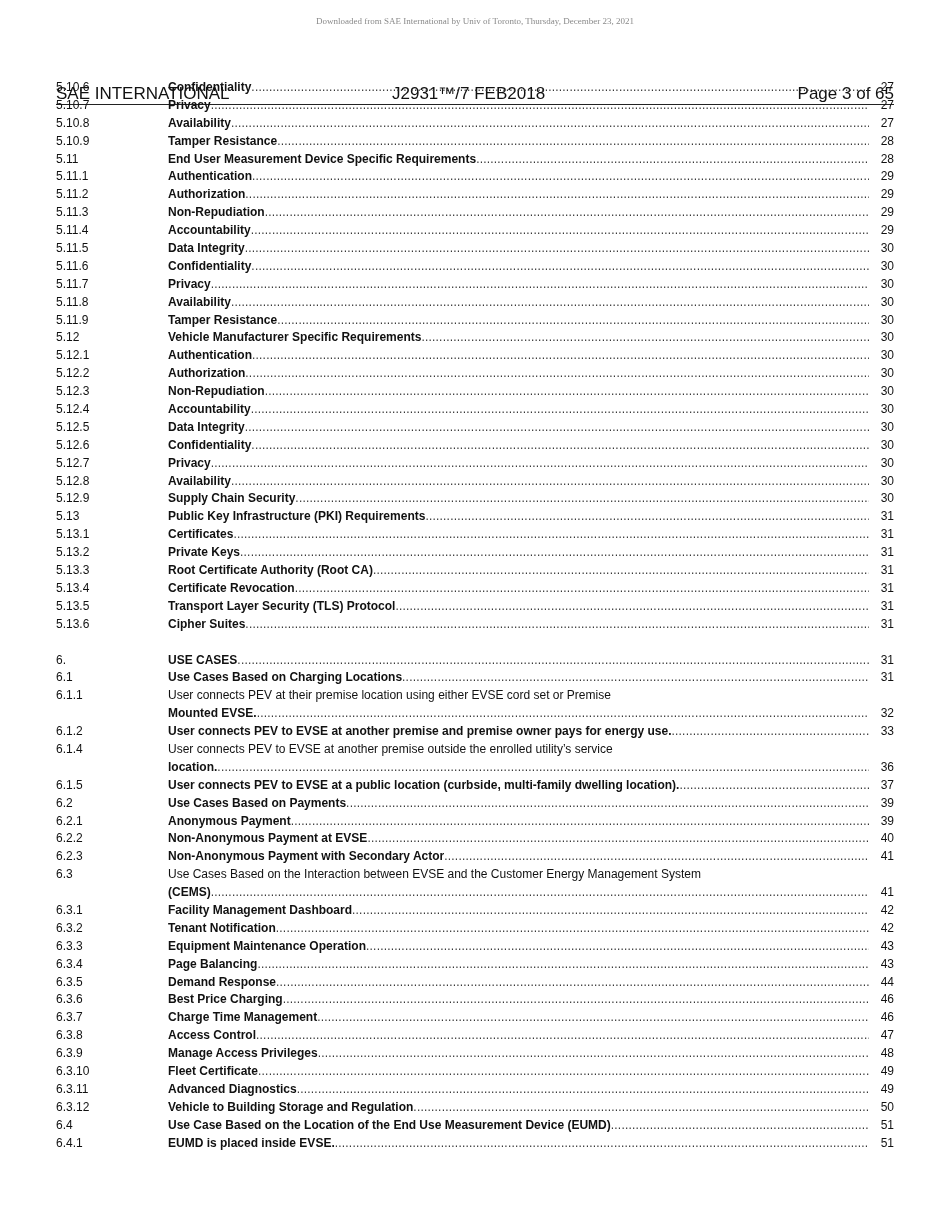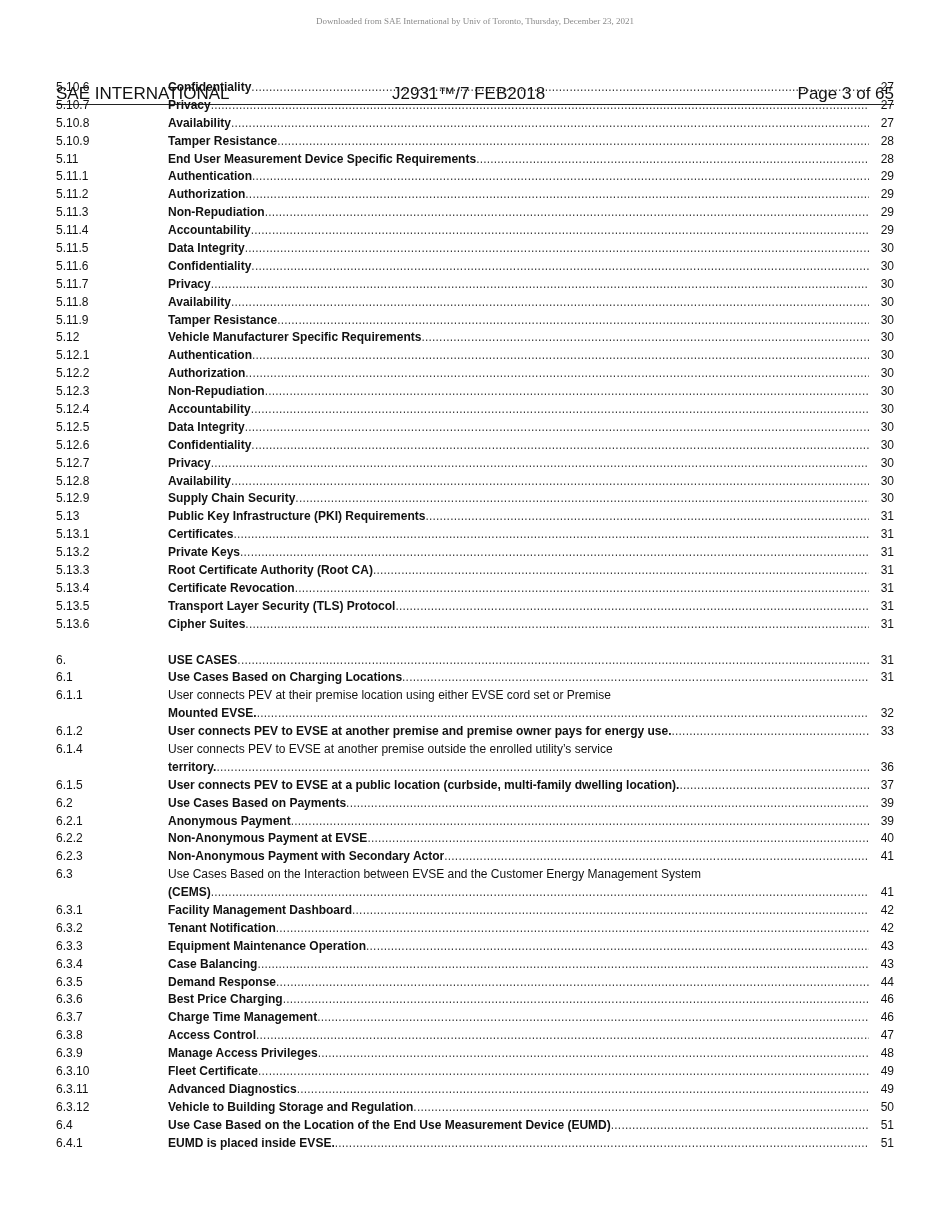--- a/index.html
+++ b/index.html
@@ -315,21 +315,21 @@
       <span class="entry">
         <span class="title">User connects PEV to EVSE at another premise and premise owner pays for energy use. </span>
         <span class="dots"></span>
         <span class="page">33</span>
       </span>
     </div>
     <div class="row two-line">
       <span class="num">6.1.4</span>
       <span class="first">User connects PEV to EVSE at another premise outside the enrolled utility’s service</span>
       <span class="entry">
-        <span class="title">territory. </span>
+        <span class="title">location. </span>
         <span class="dots"></span>
         <span class="page">36</span>
       </span>
     </div>
     <div class="row">
       <span class="num">6.1.5</span>
       <span class="entry">
         <span class="title">User connects PEV to EVSE at a public location (curbside, multi-family dwelling location). </span>
         <span class="dots"></span>
         <span class="page">37</span>
@@ -396,21 +396,21 @@
       <span class="num">6.3.3</span>
       <span class="entry">
         <span class="title">Equipment Maintenance Operation </span>
         <span class="dots"></span>
         <span class="page">43</span>
       </span>
     </div>
     <div class="row">
       <span class="num">6.3.4</span>
       <span class="entry">
-        <span class="title">Case Balancing </span>
+        <span class="title">Page Balancing </span>
         <span class="dots"></span>
         <span class="page">43</span>
       </span>
     </div>
     <div class="row">
       <span class="num">6.3.5</span>
       <span class="entry">
         <span class="title">Demand Response </span>
         <span class="dots"></span>
         <span class="page">44</span>

